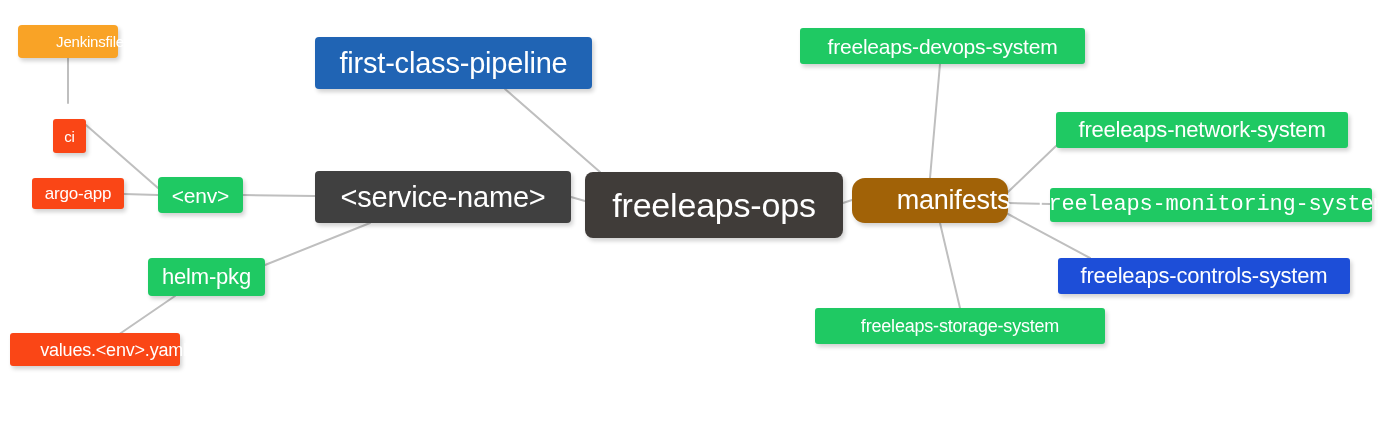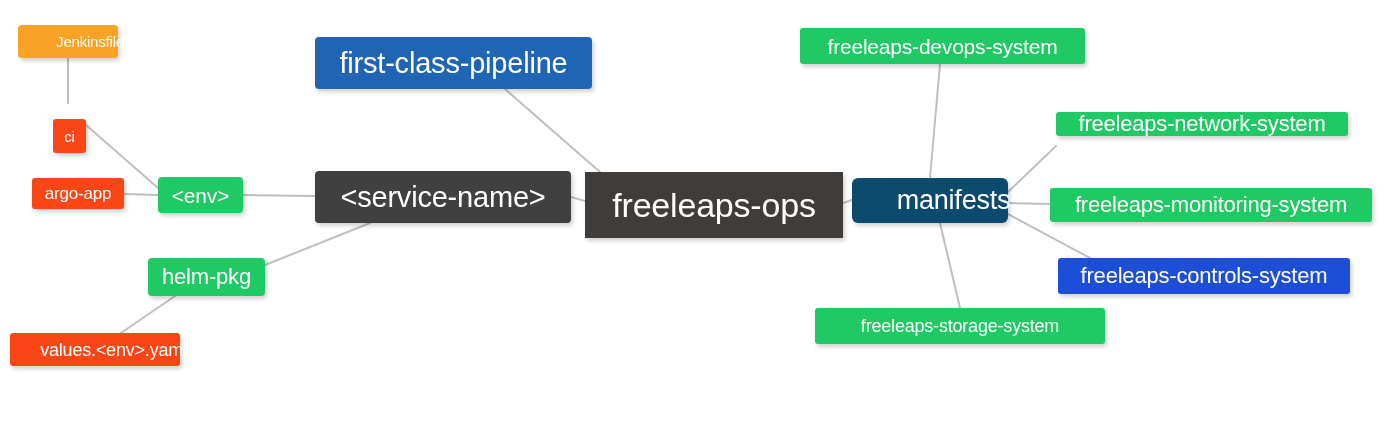--- a/index.html
+++ b/index.html
@@ -57,30 +57,30 @@
       <line x1="158" y1="195" x2="124" y2="194" stroke="#bfbfbf" stroke-width="2" stroke-linecap="round"></line>
       <line x1="68" y1="103" x2="68" y2="58" stroke="#bfbfbf" stroke-width="2" stroke-linecap="round"></line>
       <line x1="175" y1="296" x2="118" y2="335" stroke="#bfbfbf" stroke-width="2" stroke-linecap="round"></line>
       <line x1="930" y1="178" x2="940" y2="64" stroke="#bfbfbf" stroke-width="2" stroke-linecap="round"></line>
       <line x1="1008" y1="192" x2="1056" y2="146" stroke="#bfbfbf" stroke-width="2" stroke-linecap="round"></line>
       <line x1="1008" y1="203" x2="1050" y2="204" stroke="#bfbfbf" stroke-width="2" stroke-linecap="round"></line>
       <line x1="1008" y1="214" x2="1090" y2="258" stroke="#bfbfbf" stroke-width="2" stroke-linecap="round"></line>
       <line x1="940" y1="223" x2="960" y2="308" stroke="#bfbfbf" stroke-width="2" stroke-linecap="round"></line>
     </svg>
   <div id="node-layer">
-      <div class="node" style="left: 585px; top: 172px; width: 258px; height: 66px; background: rgb(64, 60, 57); font-size: 34px; border-radius: 0;">
+      <div class="node" style="left: 585px; top: 172px; width: 258px; height: 66px; background: rgb(64, 60, 57); font-size: 34px; border-radius: 8px;">
         <span class="node-label">freeleaps-ops</span>
       </div>
       <div class="node" style="left: 315px; top: 171px; width: 256px; height: 52px; background: #404040; font-size: 29px; border-radius: 4px;">
         <span class="node-label">&lt;service-name&gt;</span>
       </div>
       <div class="node" style="left: 315px; top: 37px; width: 277px; height: 52px; background: rgb(32, 100, 180); font-size: 29px; border-radius: 4px;">
         <span class="node-label">first-class-pipeline</span>
       </div>
-      <div class="node" style="left: 852px; top: 178px; width: 156px; height: 45px; background: #0c4a6e; font-size: 27px; border-radius: 6px; padding-left: 47px;">
+      <div class="node" style="left: 852px; top: 178px; width: 156px; height: 45px; background: #a16207; font-size: 27px; border-radius: 13px; padding-left: 47px;">
         <span class="node-label">manifests</span>
       </div>
       <div class="node" style="left: 158px; top: 177px; width: 85px; height: 36px; background: rgb(31, 201, 99); font-size: 21px; border-radius: 4px;">
         <span class="node-label">&lt;env&gt;</span>
       </div>
       <div class="node" style="left: 148px; top: 258px; width: 117px; height: 38px; background: rgb(31, 201, 99); font-size: 22px; border-radius: 4px;">
         <span class="node-label">helm-pkg</span>
       </div>
       <div class="node" style="left: 53px; top: 103px; width: 33px; height: 34px; background: rgb(250, 70, 22); font-size: 15px; border-radius: 3px; margin-top: 16px;">
         <span class="node-label">ci</span>
@@ -90,24 +90,24 @@
       </div>
       <div class="node" style="left: 32px; top: 178px; width: 92px; height: 31px; background: rgb(250, 70, 22); font-size: 17px; border-radius: 3px;">
         <span class="node-label">argo-app</span>
       </div>
       <div class="node" style="left: 10px; top: 333px; width: 170px; height: 33px; background: rgb(250, 70, 22); font-size: 18px; border-radius: 3px; padding-left: 37px;">
         <span class="node-label">values.&lt;env&gt;.yaml</span>
       </div>
       <div class="node" style="left: 800px; top: 28px; width: 285px; height: 36px; background: rgb(31, 201, 99); font-size: 21px; border-radius: 3px;">
         <span class="node-label">freeleaps-devops-system</span>
       </div>
-      <div class="node" style="left: 1056px; top: 112px; width: 292px; height: 24px; background: rgb(31, 201, 99); font-size: 22px; border-radius: 3px;">
+      <div class="node" style="left: 1056px; top: 112px; width: 292px; height: 36px; background: rgb(31, 201, 99); font-size: 22px; border-radius: 3px;">
         <span class="node-label">freeleaps-network-system</span>
       </div>
-      <div class="node" style="left: 1050px; top: 188px; width: 322px; height: 34px; background: rgb(31, 201, 99); font-size: 22px; border-radius: 3px;">
+      <div class="node" style="left: 1050px; top: 188px; width: 322px; height: 34px; background: rgb(31, 201, 99); font-size: 22px; border-radius: 3px; font-family: Liberation Mono, monospace;">
         <span class="node-label">freeleaps-monitoring-system</span>
       </div>
       <div class="node" style="left: 1058px; top: 258px; width: 292px; height: 36px; background: #1d4ed8; font-size: 22px; border-radius: 3px;">
         <span class="node-label">freeleaps-controls-system</span>
       </div>
       <div class="node" style="left: 815px; top: 308px; width: 290px; height: 36px; background: rgb(31, 201, 99); font-size: 18px; border-radius: 3px;">
         <span class="node-label">freeleaps-storage-system</span>
       </div>
     </div>
 </div>

